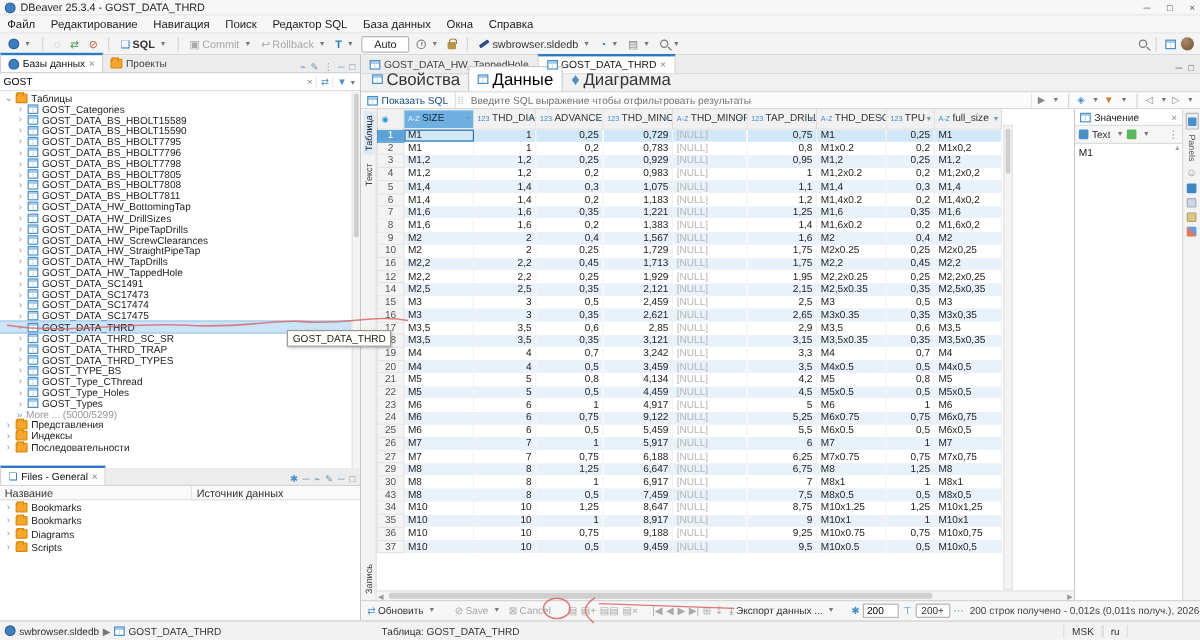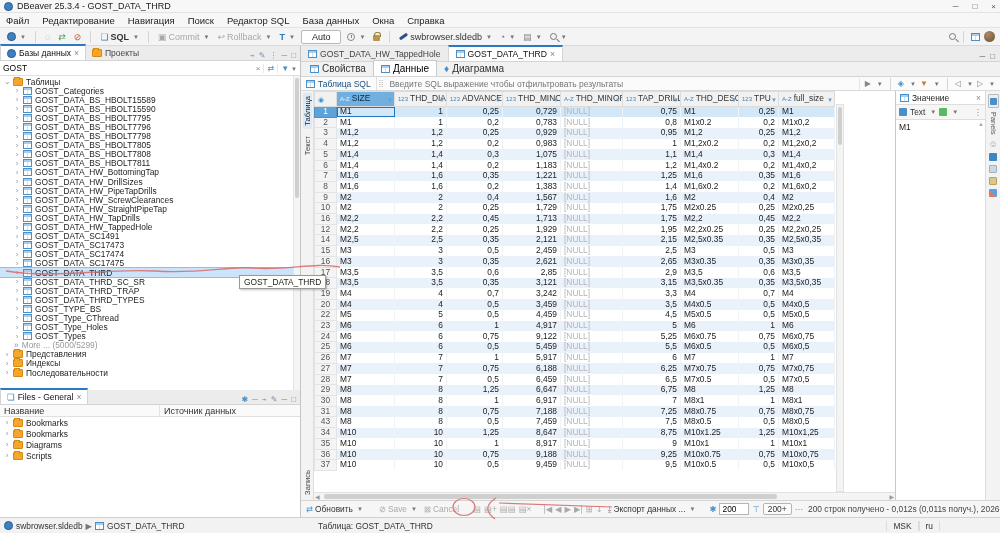--- a/index.html
+++ b/index.html
@@ -57,21 +57,21 @@
   .fheader{height:12px;display:flex;border-bottom:1px solid #e0e0e0;background:#fafafa;color:#333}
   .fheader div{padding:1px 4px}
   .fheader div:first-child{width:160px;border-right:1px solid #e4e4e4}
   #fileslist .trow{height:11px}
   
   #editor{position:absolute;left:301px;top:46px;right:0;bottom:16px;display:flex;flex-direction:column;background:#fff}
   .etabs{height:16px;background:#ececec;display:flex;align-items:flex-end;font-size:8.6px;border-bottom:1px solid #d4d4d4}
   .etab{display:flex;align-items:center;gap:3px;padding:2px 7px;color:#444}
   .etab.act{background:#fff;border:1px solid #d4d4d4;border-bottom:none;border-top:2px solid #2b79c2;color:#111}
   .etabs .ptools{margin-left:auto;color:#666;font-size:8px;display:flex;gap:5px;padding:0 5px}
-  .subtabs{height:15px;background:#f1f1f1;display:flex;align-items:flex-end;font-size:10px;border-bottom:1px solid #d4d4d4;padding-left:2px}
+  .subtabs{height:15px;background:#f1f1f1;display:flex;align-items:flex-end;font-size:14px;border-bottom:1px solid #d4d4d4;padding-left:2px}
   .stab{display:flex;align-items:center;gap:3px;padding:2px 7px;color:#333}
   .stab.act{background:#fff;border:1px solid #c9c9c9;border-bottom:none;color:#000}
   .filterbar{height:14px;display:flex;align-items:center;border-bottom:1px solid #d9d9d9;background:#fbfbfb;font-size:8.5px}
   .showsql{display:flex;align-items:center;gap:3px;padding:0 5px;height:100%;border-right:1px solid #e0e0e0;color:#1b4f80}
   .filterbar input{flex:1;border:none;outline:none;font-size:8.5px;padding:0 4px;background:transparent;font-family:inherit;color:#333}
   .filterbar .ficons{display:flex;align-items:center;gap:4px;padding:0 5px;color:#888;font-size:8px;border-left:1px solid #e6e6e6}
   .funnel{color:#c77d2a}
   
   #gridzone{flex:1;display:flex;overflow:hidden}
   #lstrip{width:13px;background:#f3f3f3;border-right:1px solid #ddd;display:flex;flex-direction:column;align-items:center;padding:2px 0;gap:4px}
@@ -474,21 +474,21 @@
         <span>Данные</span>
       </span>
     <span class="stab">
         <span style="color:#4a8fc7">♦</span>
         <span>Диаграмма</span>
       </span>
   </div>
   <div class="filterbar">
     <span class="showsql">
         <span class="ic i-tbl"></span>
-        <span>Таблица SQL</span>
+        <span>Показать SQL</span>
       </span>
     <span style="color:#aaa;padding:0 2px">⁞⁞</span>
     <input placeholder="Введите SQL выражение чтобы отфильтровать результаты" style="">
     <span class="ficons">
       <span>▶</span>
         <span class="tri">▼</span>
       <span class="sep"></span>
       <span style="color:#4a8fc7">◈</span>
         <span class="tri">▼</span>
       <span class="funnel">▼</span>
@@ -745,20 +745,32 @@
               <td class="num">4</td>
               <td class="num">0,5</td>
               <td class="num">3,459</td>
               <td class="null">[NULL]</td>
               <td class="num">3,5</td>
               <td>M4x0.5</td>
               <td class="num">0,5</td>
               <td>M4x0,5</td>
             </tr>
             <tr>
+              <th>21</th>
+              <td>M5</td>
+              <td class="num">5</td>
+              <td class="num">0,8</td>
+              <td class="num">4,134</td>
+              <td class="null">[NULL]</td>
+              <td class="num">4,2</td>
+              <td>M5</td>
+              <td class="num">0,8</td>
+              <td>M5</td>
+            </tr>
+            <tr>
               <th>22</th>
               <td>M5</td>
               <td class="num">5</td>
               <td class="num">0,5</td>
               <td class="num">4,459</td>
               <td class="null">[NULL]</td>
               <td class="num">4,5</td>
               <td>M5x0.5</td>
               <td class="num">0,5</td>
               <td>M5x0,5</td>
@@ -817,32 +829,20 @@
               <td class="num">7</td>
               <td class="num">0,75</td>
               <td class="num">6,188</td>
               <td class="null">[NULL]</td>
               <td class="num">6,25</td>
               <td>M7x0.75</td>
               <td class="num">0,75</td>
               <td>M7x0,75</td>
             </tr>
             <tr>
-              <th>28</th>
-              <td>M7</td>
-              <td class="num">7</td>
-              <td class="num">0,5</td>
-              <td class="num">6,459</td>
-              <td class="null">[NULL]</td>
-              <td class="num">6,5</td>
-              <td>M7x0.5</td>
-              <td class="num">0,5</td>
-              <td>M7x0,5</td>
-            </tr>
-            <tr>
               <th>29</th>
               <td>M8</td>
               <td class="num">8</td>
               <td class="num">1,25</td>
               <td class="num">6,647</td>
               <td class="null">[NULL]</td>
               <td class="num">6,75</td>
               <td>M8</td>
               <td class="num">1,25</td>
               <td>M8</td>
@@ -851,32 +851,20 @@
               <th>30</th>
               <td>M8</td>
               <td class="num">8</td>
               <td class="num">1</td>
               <td class="num">6,917</td>
               <td class="null">[NULL]</td>
               <td class="num">7</td>
               <td>M8x1</td>
               <td class="num">1</td>
               <td>M8x1</td>
-            </tr>
-            <tr>
-              <th>31</th>
-              <td>M8</td>
-              <td class="num">8</td>
-              <td class="num">0,75</td>
-              <td class="num">7,188</td>
-              <td class="null">[NULL]</td>
-              <td class="num">7,25</td>
-              <td>M8x0.75</td>
-              <td class="num">0,75</td>
-              <td>M8x0,75</td>
             </tr>
             <tr>
               <th>43</th>
               <td>M8</td>
               <td class="num">8</td>
               <td class="num">0,5</td>
               <td class="num">7,459</td>
               <td class="null">[NULL]</td>
               <td class="num">7,5</td>
               <td>M8x0.5</td>

